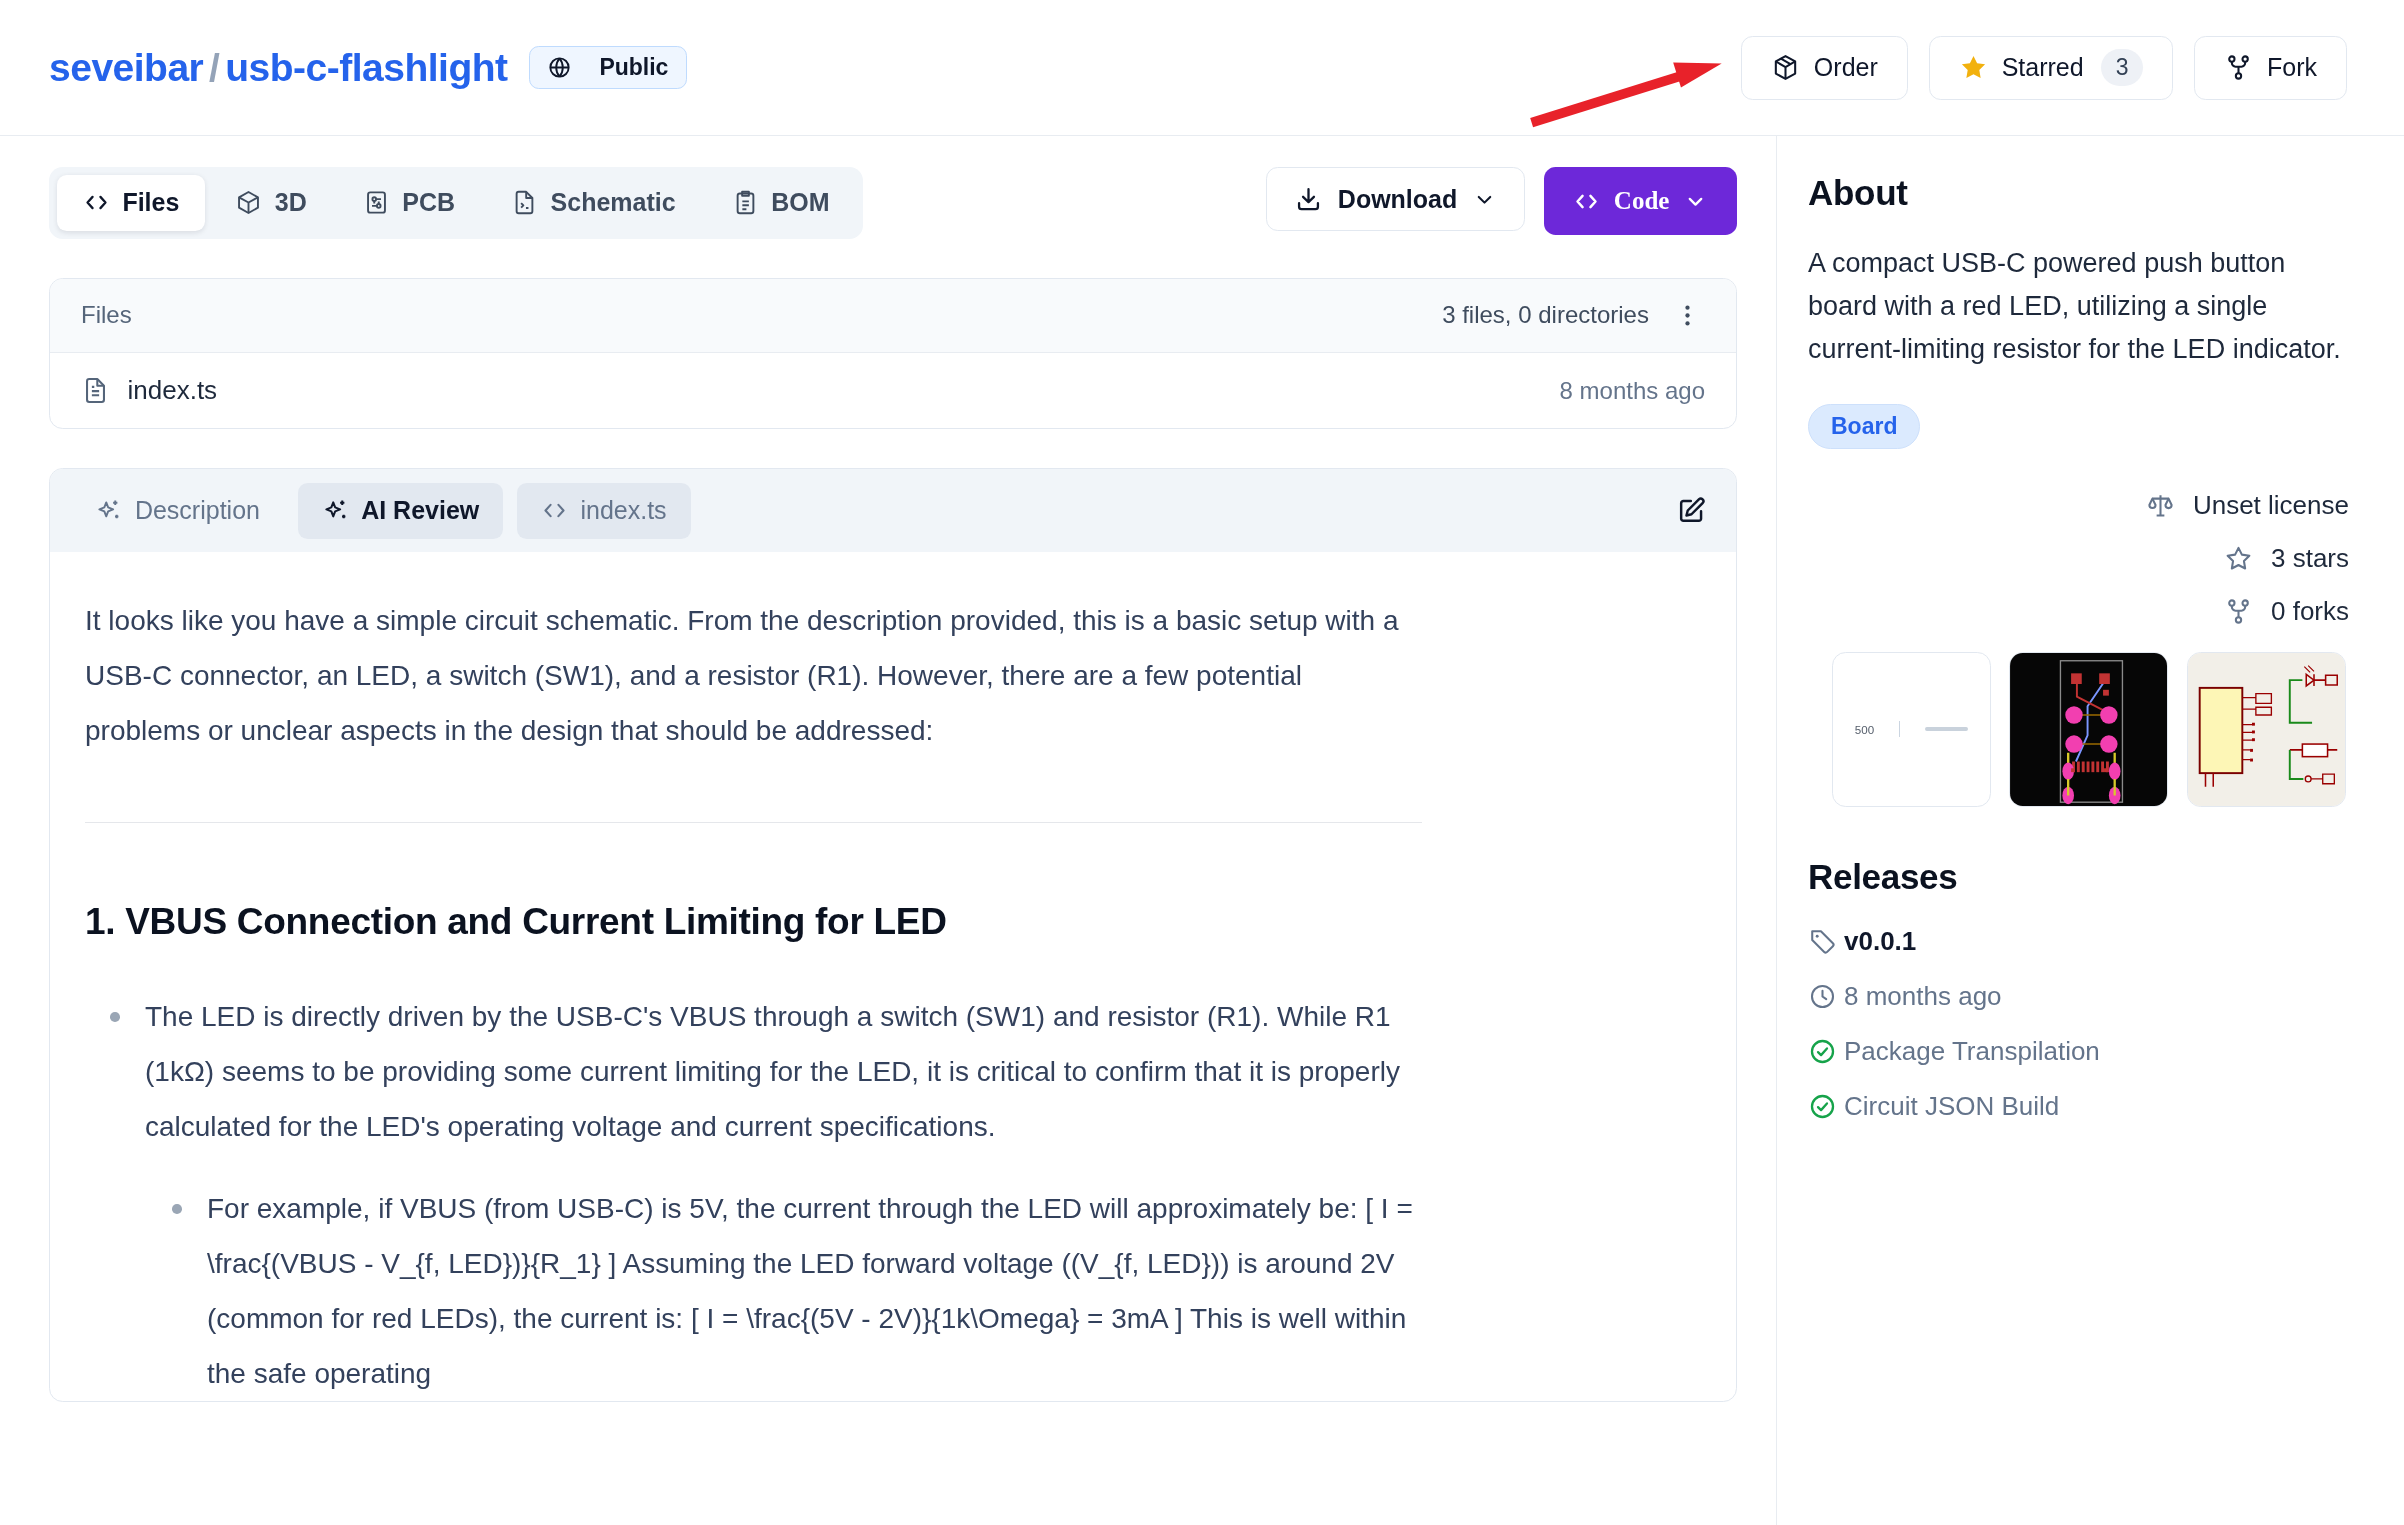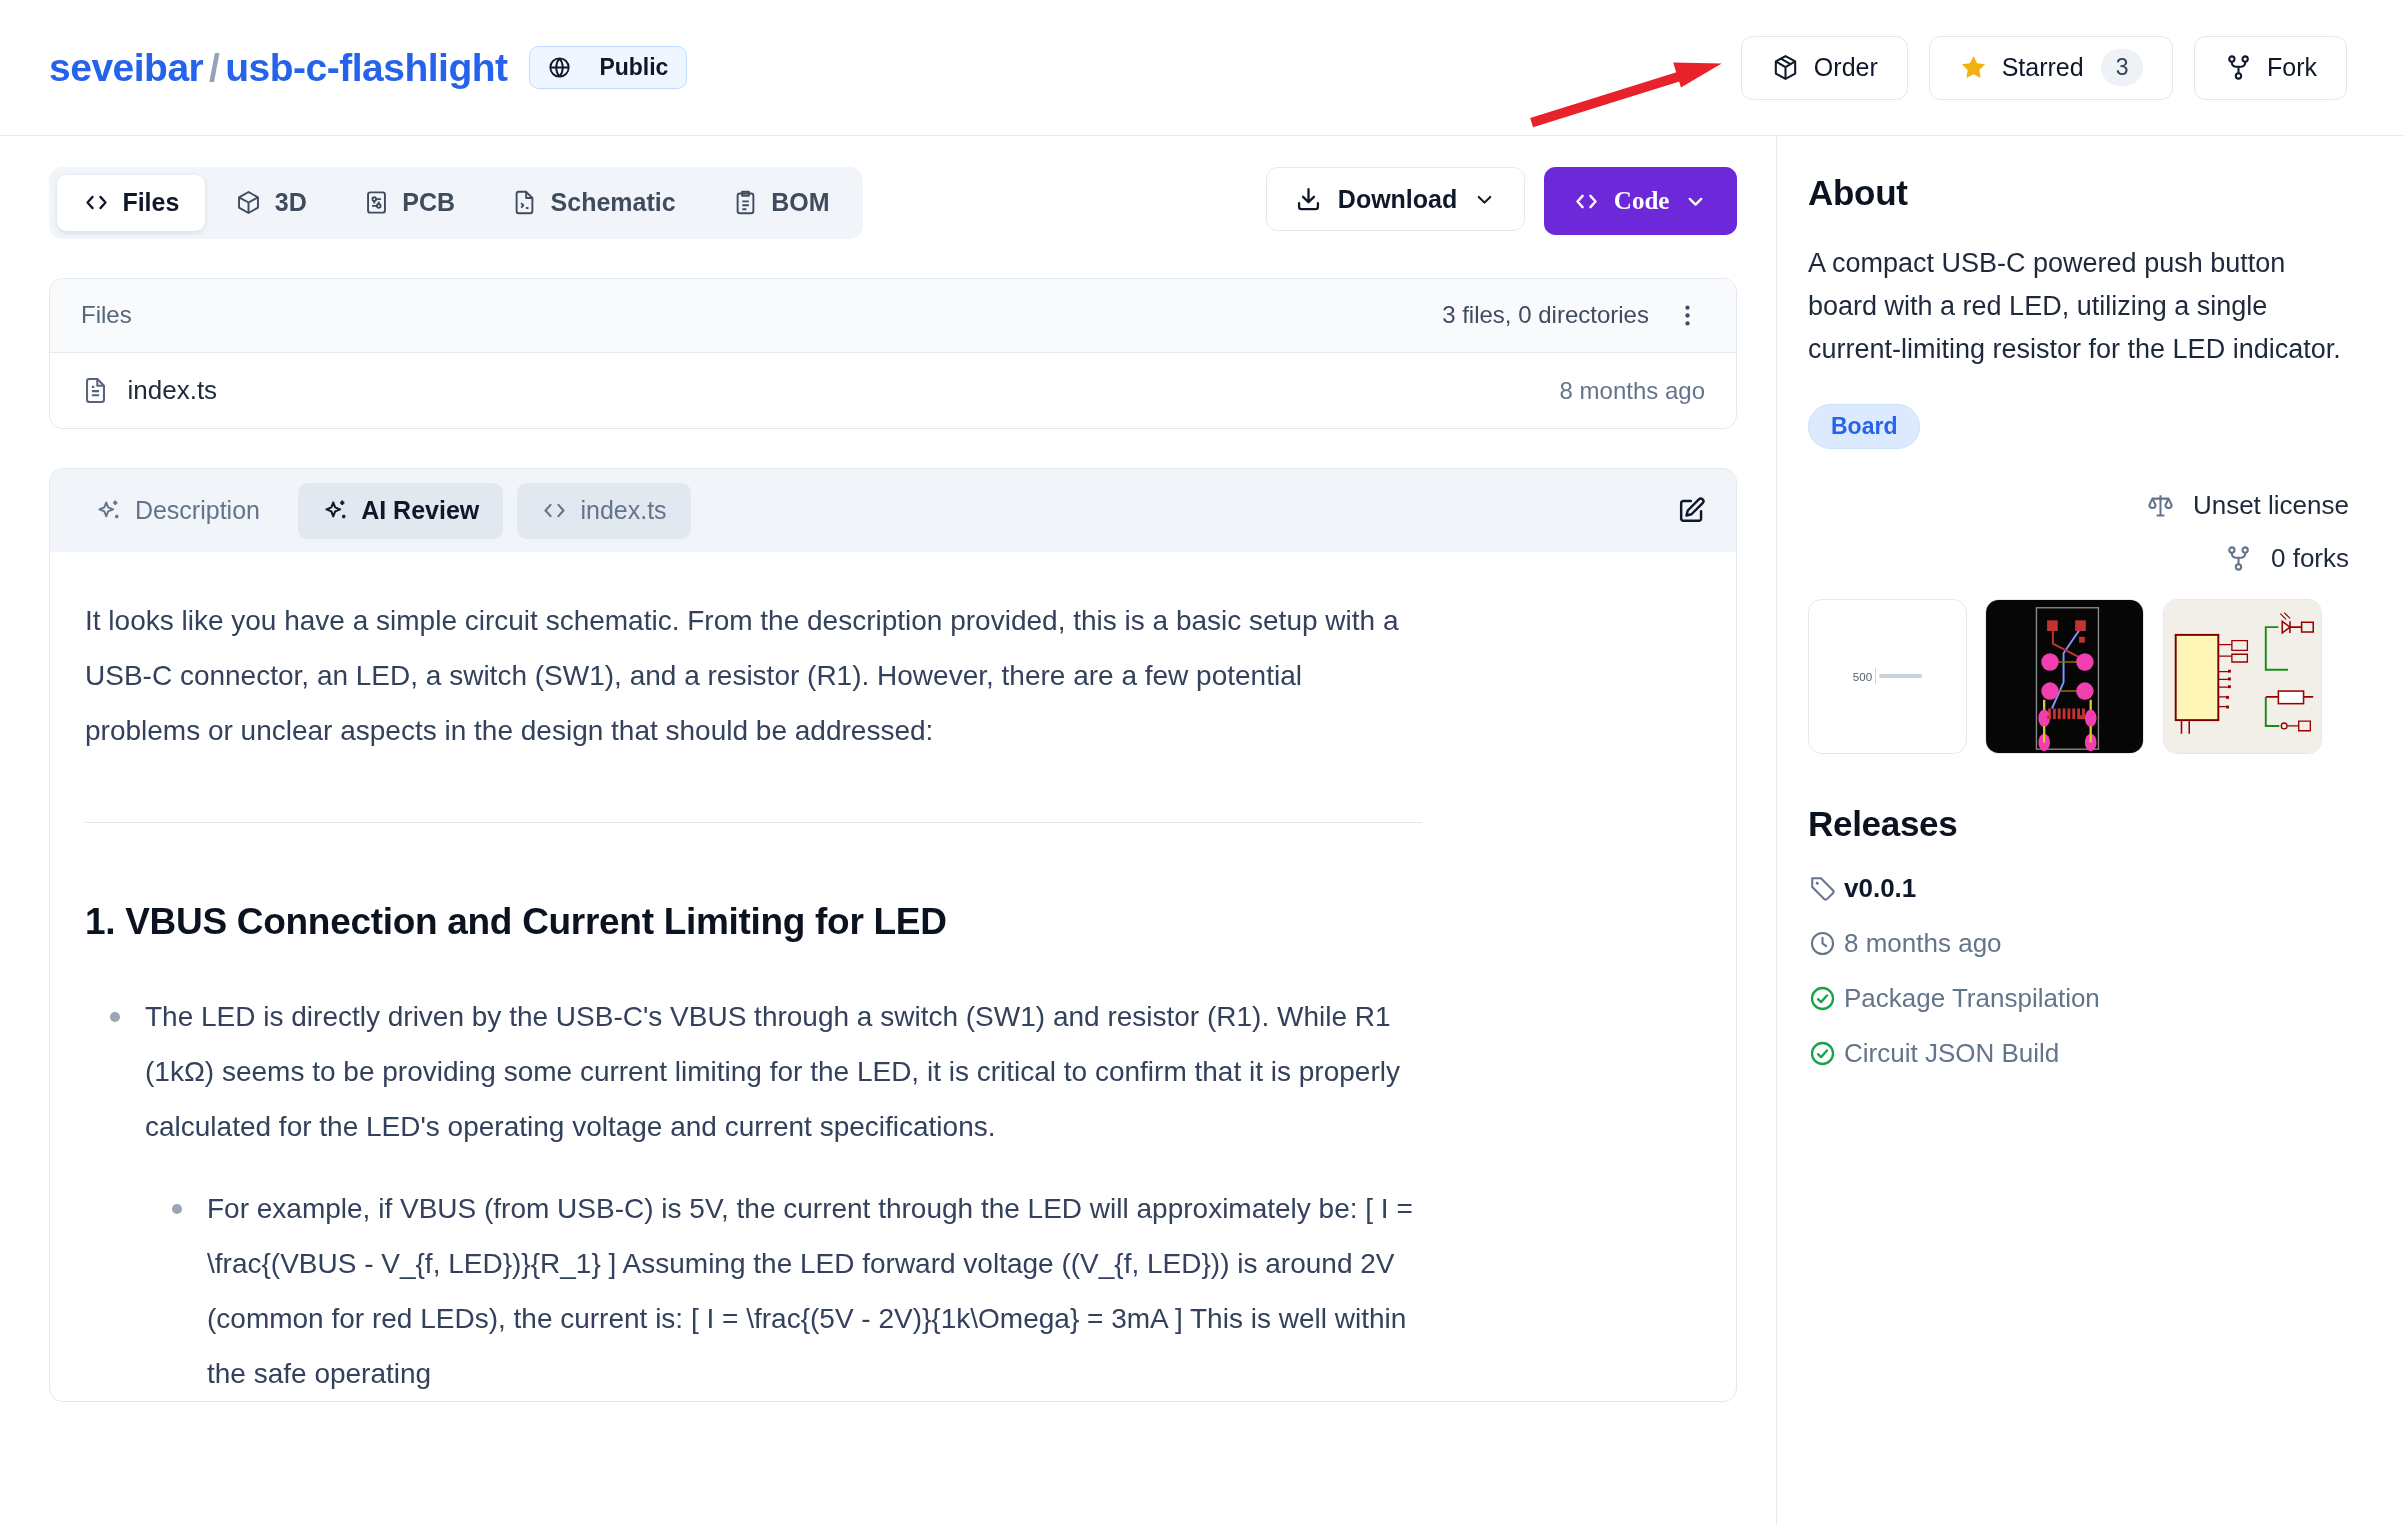--- a/index.html
+++ b/index.html
@@ -106,21 +106,21 @@
     font-size:23px; padding:7.8px 22px; border-radius:969px; border:1.9px solid #cde0fb;
     margin-bottom:41px; cursor:pointer;
   }
   .meta-row { display:flex; align-items:center; gap:18.4px; font-size:26px; color:#1e293b; margin-bottom:22px;justify-content:flex-end; }
   .meta-row .mi { color:#64748b; flex:none; }
   .thumbs { display:flex; gap:18.4px; margin:25px 0 50px; }
   .thumb {
     width:159px; height:155px; border:1.9px solid #e2e8f0; border-radius:13.6px;
     overflow:hidden; background:#fff; cursor:pointer; flex:none;
   }
-  .thumb-error { display:flex; align-items:center; justify-content:center; gap:3px; }
+  .thumb-error { display:flex; align-items:center; justify-content:center; gap:25px;margin-left:24px; }
   .thumb-error .code { font-size:11.6px; color:#555e6b; }
   .thumb-error .vdiv { width:1px; height:15.5px; background:#cbd5e1; }
   .thumb-error .blur-bar { width:43px; height:3.9px; border-radius:1.9px; background:#c9d2dc; }
   .rel-row { display:flex; align-items:center; gap:7px; font-size:26px; color:#64748b; margin-bottom:24px; }
   .rel-row .ri { color:#64748b; flex:none; }
   .rel-row.first { color:#0f172a; font-weight:600; }
   .rel-row .green { color:#16a34a; }
 
   
   .anno-arrow { position:absolute; left:1520px; top:43px; pointer-events:none; }
@@ -351,20 +351,28 @@
     <span class="tag-pill">Board</span>
 
     <div class="meta-row">
       <span class="mi">
           <svg viewBox="0 0 24 24" width="29" height="29" fill="none" stroke="currentColor" stroke-width="1.7" stroke-linejoin="round">
             <path d="M12 3.6V20M8.8 20.2h6.4M5.3 6.3h13.4"></path>
             <path d="M5.3 6.3 2.8 11.6a2.55 2.55 0 005.1 0L5.3 6.3zM18.7 6.3l-2.6 5.3a2.55 2.55 0 005.1 0l-2.5-5.3z"></path>
           </svg>
         </span>
       <span>Unset license</span>
+    </div>
+    <div class="meta-row">
+      <span class="mi">
+          <svg viewBox="0 0 24 24" width="29" height="29" fill="none" stroke="currentColor" stroke-width="1.7" stroke-linejoin="round">
+            <path d="M12 3.2l2.8 5.6 6.2.9-4.5 4.4 1 6.2L12 17.4l-5.5 2.9 1-6.2L3 9.7l6.2-.9z"></path>
+          </svg>
+        </span>
+      <span>3 stars</span>
     </div>
     <div class="meta-row">
       <span class="mi">
           <svg viewBox="0 0 24 24" width="29" height="29" fill="none" stroke="currentColor" stroke-width="1.7">
             <circle cx="6.5" cy="5" r="2.2"></circle>
             <circle cx="17.5" cy="5" r="2.2"></circle>
             <circle cx="12" cy="19" r="2.2"></circle>
             <path d="M6.5 7.3v1a3 3 0 003 3h5a3 3 0 003-3v-1M12 11.3v5.4"></path>
           </svg>
         </span>

